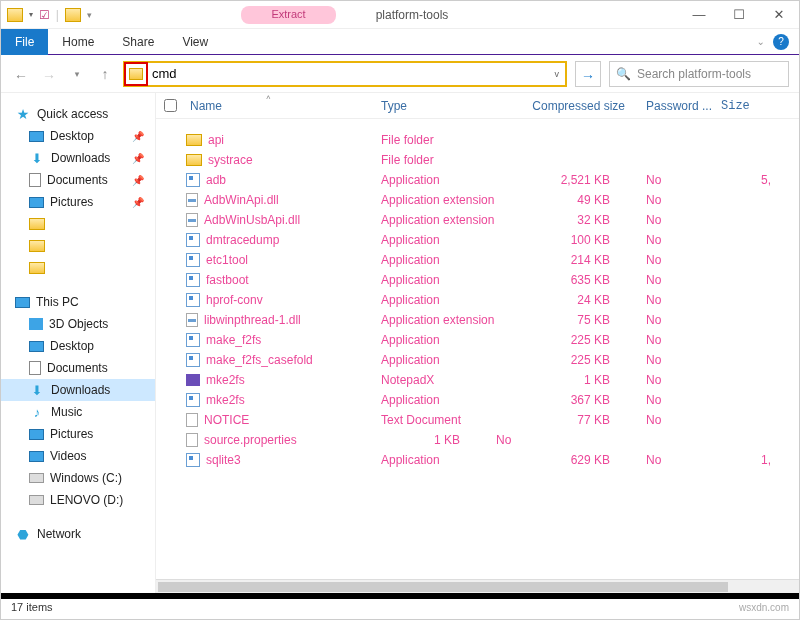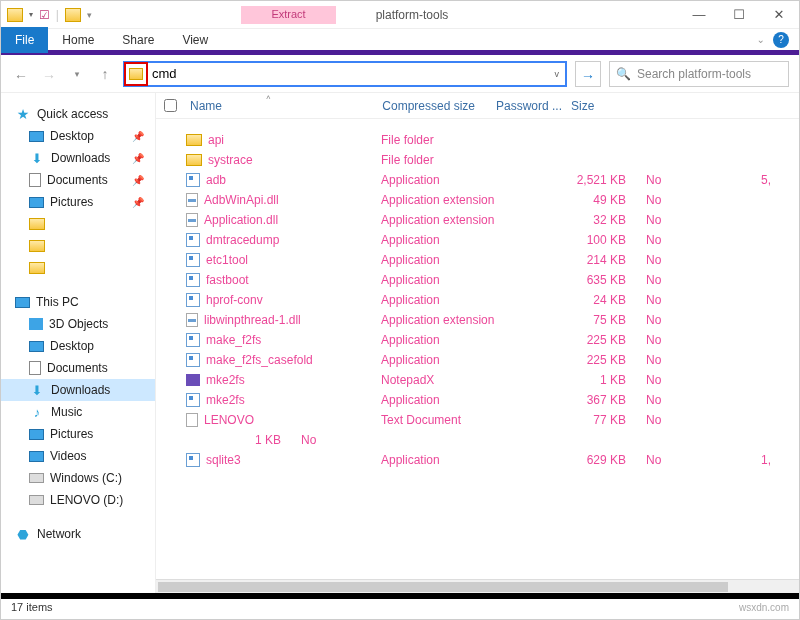--- a/index.html
+++ b/index.html
@@ -3,37 +3,37 @@
 <meta charset="utf-8">
 <style>
 * { margin: 0; padding: 0; box-sizing: border-box; font-family: "Segoe UI", sans-serif; }
 body { width: 800px; height: 620px; background: #fff; font-size: 12px; color: #000; overflow: hidden; border: 1px solid #ccc; }
 
 
 .titlebar { height: 28px; display: flex; align-items: center; background: #fff; border-bottom: 1px solid #eee; }
 .qat { display: flex; align-items: center; padding-left: 6px; gap: 6px; }
 .qat .folder-ico { width: 16px; height: 14px; background: linear-gradient(#ffe9a6,#f7c845); border: 1px solid #d6a400; }
 .qat .dd { font-size: 8px; color: #666; }
-.extract-tab { margin-left: 150px; background: #ffc6da; color: #c23b7a; height: 18px; padding: 2px 30px; font-size: 11px; }
+.extract-tab { margin-left: 150px; background: #ffc6da; color: #c23b7a; height: 18px; padding: 2px 30px; font-size: 11px; border-radius: 8px; }
 .title-text { margin-left: 40px; color: #555; font-size: 12px; text-align: center; }
 .win-controls { margin-left: auto; display: flex; }
 .win-controls div { width: 40px; height: 28px; display: flex; align-items: center; justify-content: center; color: #555; font-size: 13px; }
 
 
-.ribbon { height: 26px; display: flex; align-items: center; border-bottom: 5px solid #4c1d95; background: #fff; }
+.ribbon { height: 26px; display: flex; align-items: center; border-bottom: 1px solid #4c1d95; background: #fff; }
 .ribbon .tab { padding: 0 14px; height: 26px; display: flex; align-items: center; font-size: 12px; color: #333; }
 .ribbon .tab.file { background: #1979ca; color: #fff; }
 .ribbon .tab.context { color: #c23b7a; }
 .ribbon .chev { margin-left: auto; margin-right: 8px; color: #999; font-size: 10px; }
 .ribbon .help { width: 16px; height: 16px; border-radius: 50%; background: #1979ca; color: #fff; display: flex; align-items: center; justify-content: center; font-size: 10px; margin-right: 10px; }
 
 
 .navrow { height: 38px; display: flex; align-items: center; padding: 0 10px; gap: 8px; border-bottom: 1px solid #eee; }
 .navbtn { width: 20px; height: 20px; display: flex; align-items: center; justify-content: center; color: #888; font-size: 14px; }
-.address { flex: 1; height: 26px; border: 2px solid #3b82f6; display: flex; align-items: center; position: relative; }
+.address { flex: 1; height: 26px; border: 2px solid #eab308; display: flex; align-items: center; position: relative; }
 .address .ico-box { width: 24px; height: 24px; border: 2px solid #d00; margin-left: -1px; display: flex; align-items: center; justify-content: center; }
 .address .ico-box .folder-ico { width: 14px; height: 12px; background: linear-gradient(#ffe9a6,#f7c845); border: 1px solid #d6a400; }
 .address input { border: none; outline: none; flex: 1; font-size: 13px; padding-left: 4px; height: 100%; }
 .address .dd { position: absolute; right: 6px; color: #666; font-size: 9px; }
 .go-arrow { width: 26px; height: 26px; border: 1px solid #ccc; display: flex; align-items: center; justify-content: center; color: #1979ca; font-size: 14px; }
 .search { width: 180px; height: 26px; border: 1px solid #ccc; display: flex; align-items: center; padding: 0 6px; color: #888; gap: 6px; }
 .search .mag { font-size: 12px; }
 
 
 .main { display: flex; height: 500px; }
@@ -60,29 +60,29 @@
 
 .content { flex: 1; display: flex; flex-direction: column; position: relative; gap: 8px; }
 .cols { height: 26px; display: flex; align-items: center; border-bottom: 1px solid #eee; color: #3a6ea5; font-size: 12px; }
 .cols .chk { width: 30px; display: flex; justify-content: center; }
 .cols .chk input { width: 13px; height: 13px; }
 .col-name { width: 195px; padding-left: 4px; position: relative; }
 .col-name .sort { position: absolute; left: 80px; top: -6px; font-size: 8px; color: #888; }
 .col-type { width: 150px; }
 .col-csize { width: 115px; text-align: right; padding-right: 20px; }
 .col-pass { width: 75px; }
-.col-size { width: 50px; }
+.col-size { width: 50px; font-family: Liberation Mono, monospace; }
 .cols > div { border-right: 1px solid transparent; }
 
 .rows { overflow: hidden; }
 .row { height: 20px; display: flex; align-items: flex-end; font-size: 12px; color: #ec4899; }
 .row .spacer { width: 30px; }
 .row .fname { width: 195px; display: flex; align-items: center; gap: 6px; }
 .row .ftype { width: 150px; }
-.row .fcsize { width: 115px; text-align: right; padding-right: 20px; }
+.row .fcsize { width: 115px; text-align: right; padding-right: 36px; }
 .row .fpass { width: 75px; }
 .row .fsize { width: 50px; text-align: right; }
 .fico { width: 16px; height: 14px; display: inline-flex; align-items: center; justify-content: center; flex-shrink: 0; }
 .fico.folder { background: linear-gradient(#ffe9a6,#f7c845); border: 1px solid #d6a400; width: 16px; height: 12px; }
 .fico.app { background: #fff; border: 1px solid #6a9fd4; width: 14px; height: 14px; position: relative; }
 .fico.app::after { content: ""; position: absolute; left: 2px; top: 2px; width: 4px; height: 4px; background: #4a8dd4; }
 .fico.dll { background: #fff; border: 1px solid #aaa; width: 12px; height: 14px; position: relative; }
 .fico.dll::after { content: ""; position: absolute; left: 1px; top: 5px; width: 8px; height: 3px; background: #6a9fd4; }
 .fico.txt { background: #fff; border: 1px solid #aaa; width: 12px; height: 14px; }
 .fico.note { background: #6a4db8; width: 14px; height: 12px; }
@@ -226,20 +226,21 @@
         <span>Network</span>
       </div>
   </div>
 
   <div class="content">
     <div class="cols">
       <div class="chk">
           <input type="checkbox" style="">
         </div>
       <div class="col-name"><span>Name</span><span class="sort">˄</span></div>
+      <div class="col-type">Type</div>
       <div class="col-csize">Compressed size</div>
       <div class="col-pass">Password ...</div>
       <div class="col-size">Size</div>
     </div>
     <div class="rows" id="rows">
         <div class="row">
     <div class="spacer"></div>
     <div class="fname">
             <span class="fico folder"></span>
             <span>api</span>
@@ -279,21 +280,21 @@
           </div>
     <div class="ftype">Application extension</div>
     <div class="fcsize">49 KB</div>
     <div class="fpass">No</div>
     <div class="fsize"></div>
         </div>
         <div class="row">
     <div class="spacer"></div>
     <div class="fname">
             <span class="fico dll"></span>
-            <span>Application.dll</span>
+            <span>AdbWinUsbApi.dll</span>
           </div>
     <div class="ftype">Application extension</div>
     <div class="fcsize">32 KB</div>
     <div class="fpass">No</div>
     <div class="fsize"></div>
         </div>
         <div class="row">
     <div class="spacer"></div>
     <div class="fname">
             <span class="fico app"></span>
@@ -389,29 +390,33 @@
           </div>
     <div class="ftype">Application</div>
     <div class="fcsize">367 KB</div>
     <div class="fpass">No</div>
     <div class="fsize"></div>
         </div>
         <div class="row">
     <div class="spacer"></div>
     <div class="fname">
             <span class="fico txt"></span>
-            <span>LENOVO</span>
+            <span>NOTICE</span>
           </div>
     <div class="ftype">Text Document</div>
     <div class="fcsize">77 KB</div>
     <div class="fpass">No</div>
     <div class="fsize"></div>
         </div>
         <div class="row">
     <div class="spacer"></div>
+    <div class="fname">
+            <span class="fico txt"></span>
+            <span>source.properties</span>
+          </div>
     <div class="fcsize">1 KB</div>
     <div class="fpass">No</div>
     <div class="fsize"></div>
         </div>
         <div class="row">
     <div class="spacer"></div>
     <div class="fname">
             <span class="fico app"></span>
             <span>sqlite3</span>
           </div>

